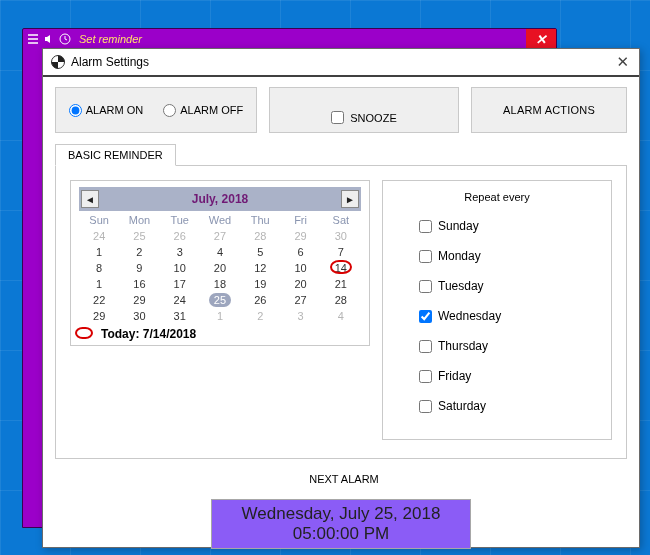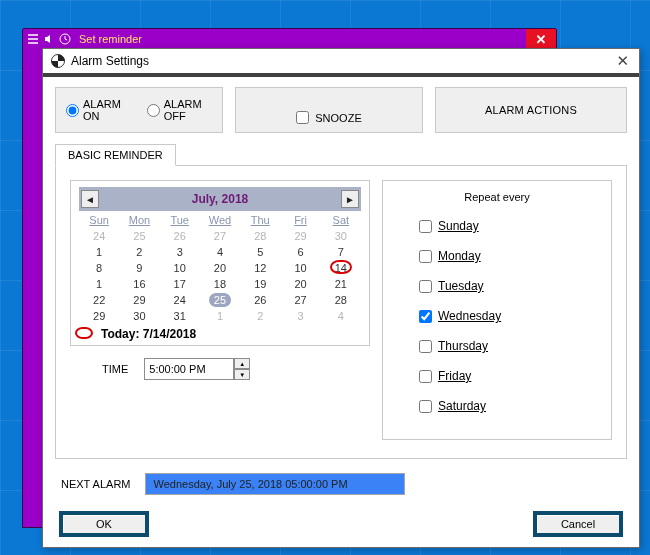--- a/index.html
+++ b/index.html
@@ -27,20 +27,21 @@
     position: absolute;
     left: 22px; top: 28px;
     width: 535px; height: 500px;
     background: #9b00c9;
     border: 1px solid #3a0050;
     border-radius: 2px 2px 0 0;
   }
   .purple-titlebar {
     height: 20px;
     color: #ffe36a;
+    font-style: italic;
     font-size: 11px;
     display: flex;
     align-items: center;
   }
   .pt-icons {
     display:flex;
     gap:4px;
     padding:0 4px;
     align-items:center;
     color:#fff;
@@ -63,21 +64,21 @@
     width: 598px; height: 500px;
     background: #fff;
     border: 1px solid #6a6a6a;
     box-shadow: 2px 2px 8px rgba(0,0,0,0.25);
   }
   .dlg-title {
     height: 28px;
     display:flex;
     align-items:center;
     padding: 8px 8px;
-    border-bottom: 4px solid #404040;
+    border-bottom: 2px solid #404040;
     font-size: 12px;
   }
   .dlg-title .tball {
     width:14px; height:14px;
     margin-right:6px;
   }
   .dlg-title .dlg-x {
     font-size:15px;
     color:#444;
     padding: 0 2px;
@@ -92,27 +93,27 @@
     margin-bottom: 8px;
   }
   .group {
     border: 1px solid #c9c9c9;
     background: #efefef;
     padding: 8px 10px;
     display:flex;
     align-items:center;
     justify-content:center;
   }
-  .g-radio { width: 168px; gap: 20px; justify-content:center; }
+  .g-radio { width: 202px; gap: 20px; justify-content:center; }
   .g-radio label { display:flex; align-items:center; gap:4px; font-size:11px; }
   .g-radio input { margin:0; }
   .g-snooze { flex:1; }
   .g-snooze label { display:flex; align-items:center; gap:6px;margin-top:15px; }
   .g-actions {
-    width: 192px;
+    width: 156px;
     font-size:11px;
     letter-spacing:0.2px;
   }
   .tabs {
     position:relative;
     height: 24px;
   }
   .tab {
     position:absolute;
     left:0; bottom:-1px;
@@ -142,21 +143,20 @@
     margin-bottom:10px;
     font-size:11px;
     margin-left:-20px;
   }
   .right-col label {
     display:flex;
     align-items:center;
     gap:6px;
     font-size:12px;
     margin: 16px 0;
-    text-decoration: underline;
   }
   .cal-wrap {
     border:1px solid #c9c9c9;
     padding: 6px 8px 4px 8px;
     background:#fff;
   }
   .cal-head {
     background:#aab2c8;
     display:flex;
     align-items:center;
@@ -177,21 +177,20 @@
   table.cal {
     width:100%;
     border-collapse:collapse;
     font-size:11px;
     text-align:center;
     color:#333;
   }
   table.cal th {
     color:#8a95b0;
     font-weight:normal;
-    text-decoration: underline;
     padding: 3px 0 2px;
   }
   table.cal td {
     padding: 2px 0;
     width:14.28%;
     position:relative;
   }
   table.cal td.other { color:#b5b5b5; }
   table.cal td.sel span {
     background:#9da6be;
@@ -246,29 +245,31 @@
     background:#efefef;
     font-size:6px;
     line-height:6px;
     padding:0;
   }
   .next-row {
     margin-top: 14px;
     display:flex;
     align-items:center;
     gap: 14px;
+    flex-direction: column;
   }
   .next-row .nlabel { font-size:11px; padding-left:6px; }
   .next-row .nfield {
     border:1px solid #a7a7a7;
-    background:#3b82f6;
+    background:#8b5cf6;
     padding: 4px 8px;
     width: 260px;
     color:#222;
-    font-size:11px;
+    font-size:17px;
+    text-align:center;
   }
   .btn-row {
     margin-top: 16px;
     display:flex;
     justify-content:space-between;
     padding: 0 4px;
   }
   .btn {
     border:4px solid #0c4a6e;
     background:#efefef;
@@ -422,30 +423,20 @@
                   <td class="other">4</td>
                 </tr>
               </tbody>
           </table>
           <div class="today-row">
             <span class="circ"></span>
             <span style="margin-left:16px">Today: 7/14/2018</span>
           </div>
         </div>
 
-        <div class="time-row">
-          <span class="tlabel">TIME</span>
-          <div class="time-input">
-            <input id="time-field" value="5:00:00 PM" style="">
-            <div class="spin">
-              <button>▲</button>
-              <button>▼</button>
-            </div>
-          </div>
-        </div>
       </div>
 
       <div class="right-col">
         <div class="rtitle">Repeat every</div>
         <div id="repeat-days">
             <label>
               <input type="checkbox" style="">
               <span>Sunday</span>
             </label>
             <label>

